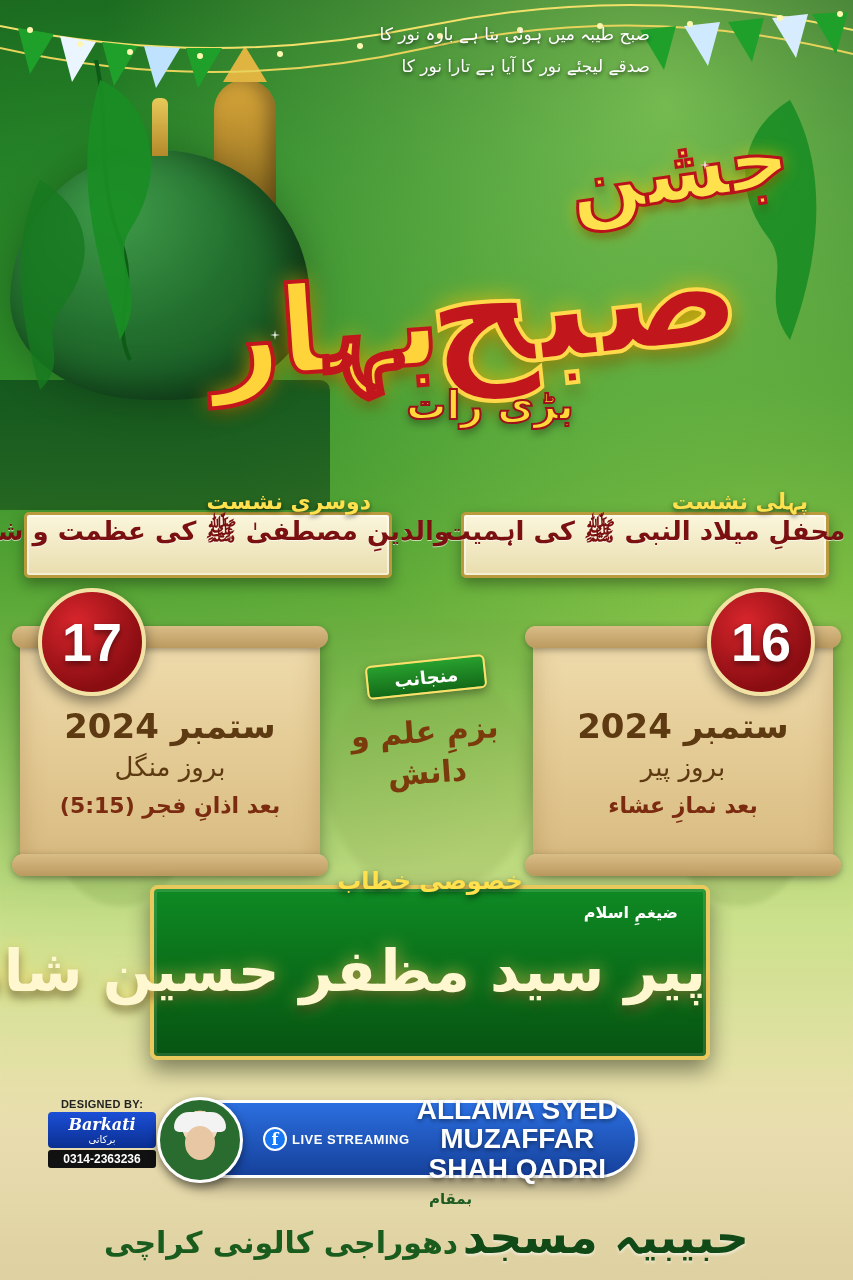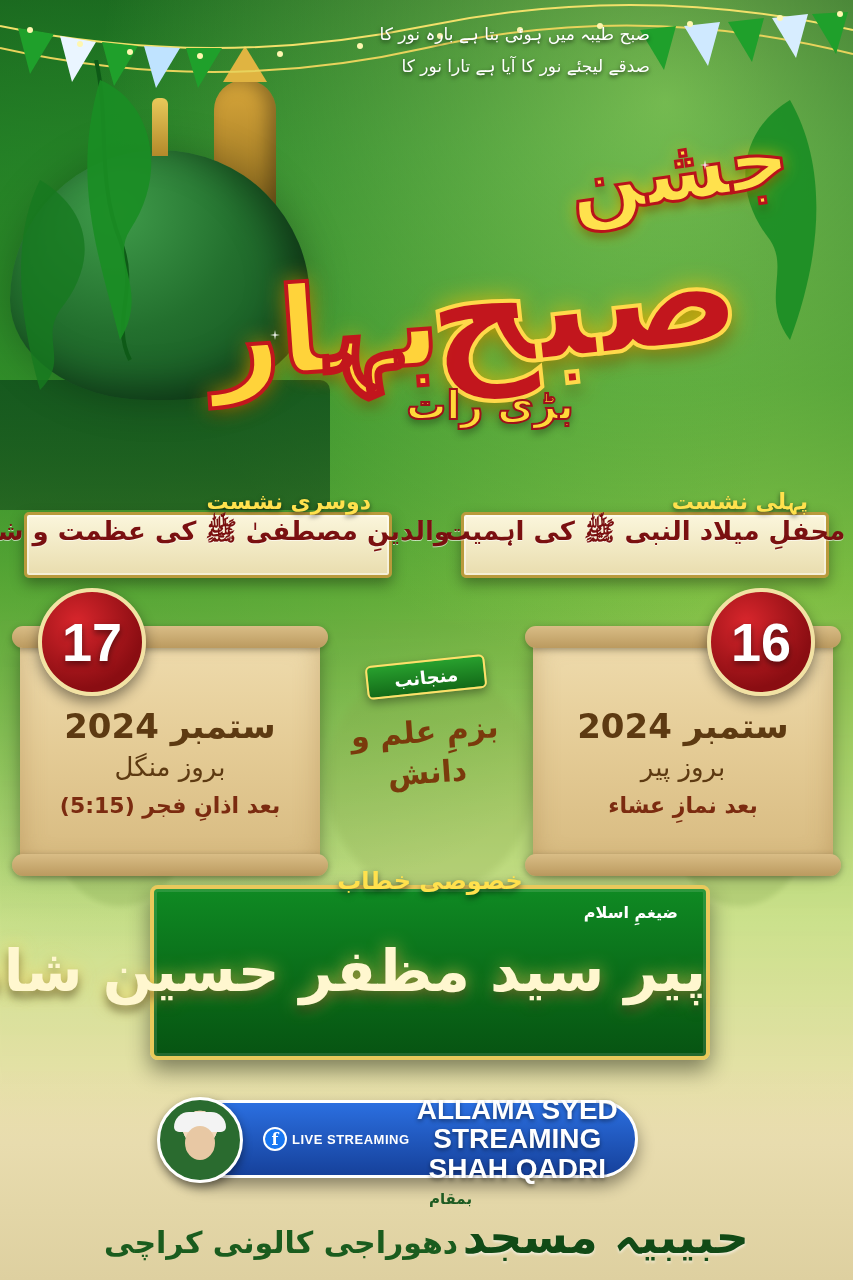--- a/index.html
+++ b/index.html
@@ -402,34 +402,42 @@
       <div>دانش</div>
     </div>
   </div>
 
   <div id="speaker-panel">
     <div id="khitab-label" class="urdu">خصوصی خطاب</div>
     <div id="zaigham" class="urdu">ضیغمِ اسلام</div>
     <div id="speaker-name" class="urdu">پیر سید مظفر حسین شاہ قادری</div>
   </div>
 
+  <div id="designer-box">
+    <div id="designed-by">DESIGNED BY:</div>
+    <div id="barkati-chip">
+      <div id="barkati-name">Barkati</div>
+      <div id="barkati-urdu" class="urdu">برکاتی</div>
+    </div>
+    <div id="designer-phone">0314-2363236</div>
+  </div>
 
   <div id="live-bar">
     <div id="speaker-photo">
       <div class="turban"></div>
       <div class="face"></div>
     </div>
     <div id="fb-live">
       <div id="fb-icon">f</div>
       <div id="live-text">LIVE
 STREAMING</div>
     </div>
     <div id="live-name">
       <div>ALLAMA SYED</div>
-      <div>STREAMING SHAH QADRI</div>
+      <div>MUZAFFAR SHAH QADRI</div>
     </div>
   </div>
 
   <div id="venue-crest" class="urdu">بمقام</div>
   <div id="venue-line">
     <span id="venue-main" class="urdu">حبیبیہ مسجد</span>
     <span id="venue-sub" class="urdu">دھوراجی کالونی کراچی</span>
   </div>
 
 </div>

